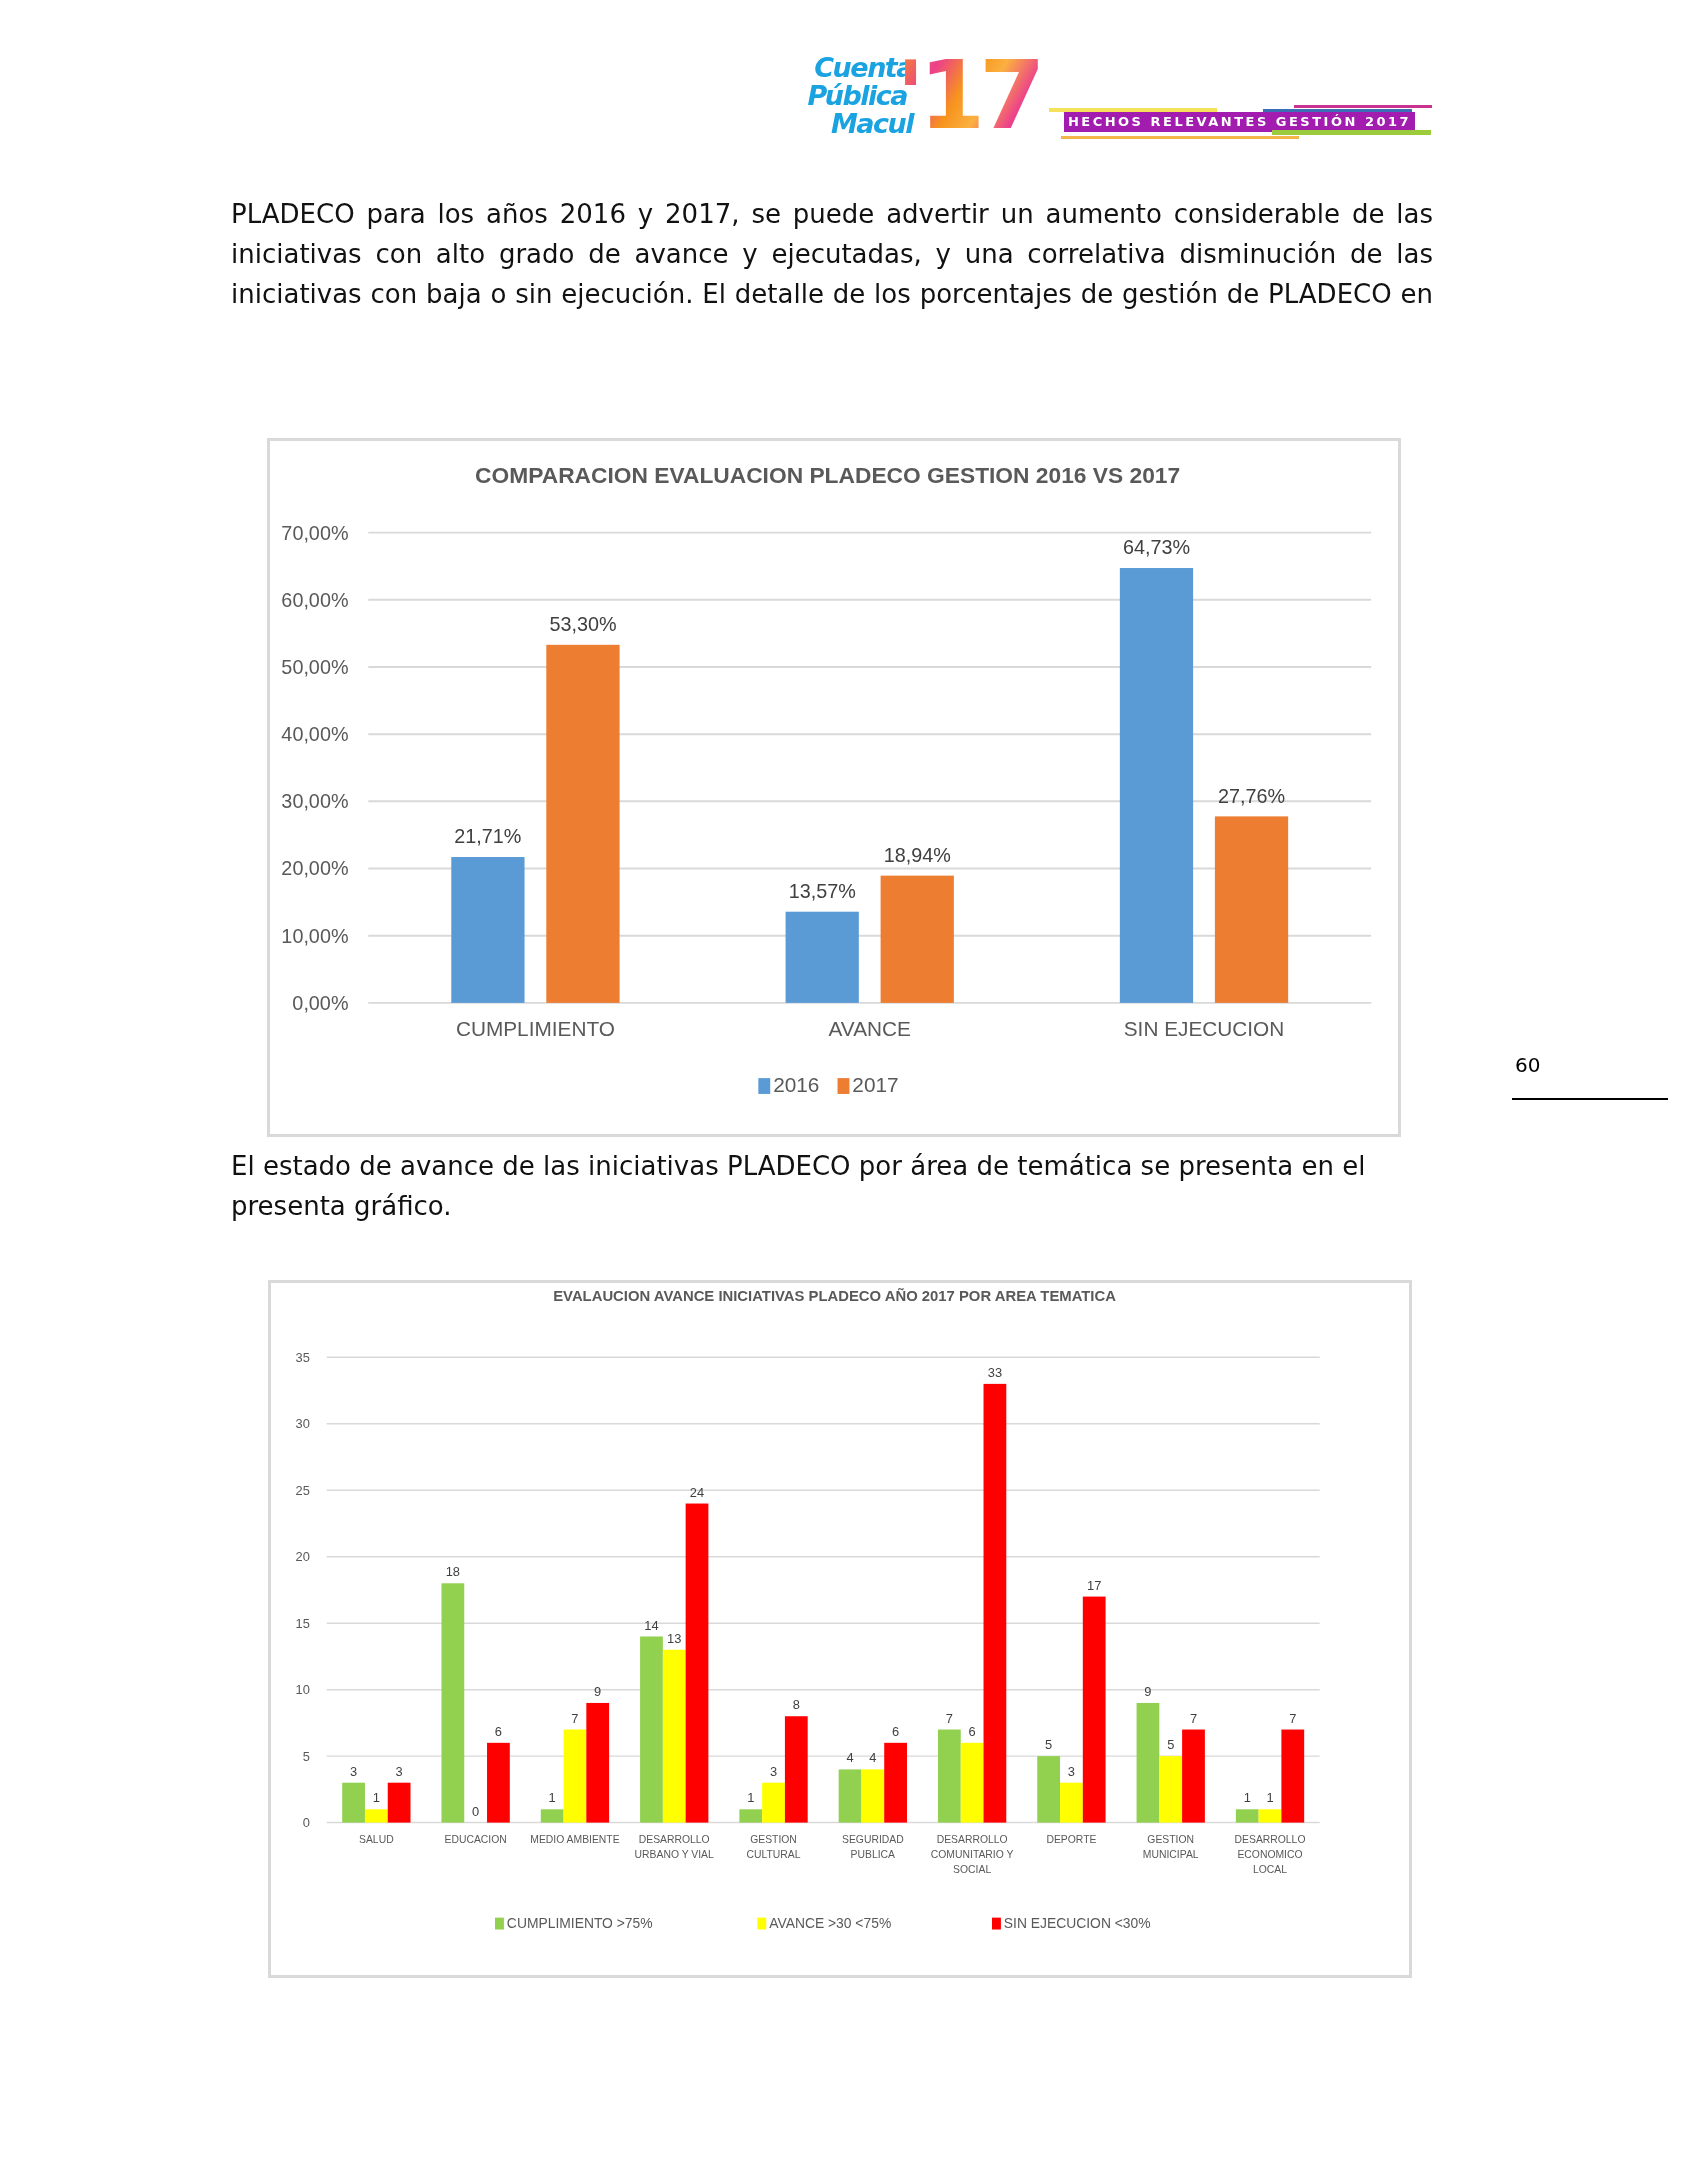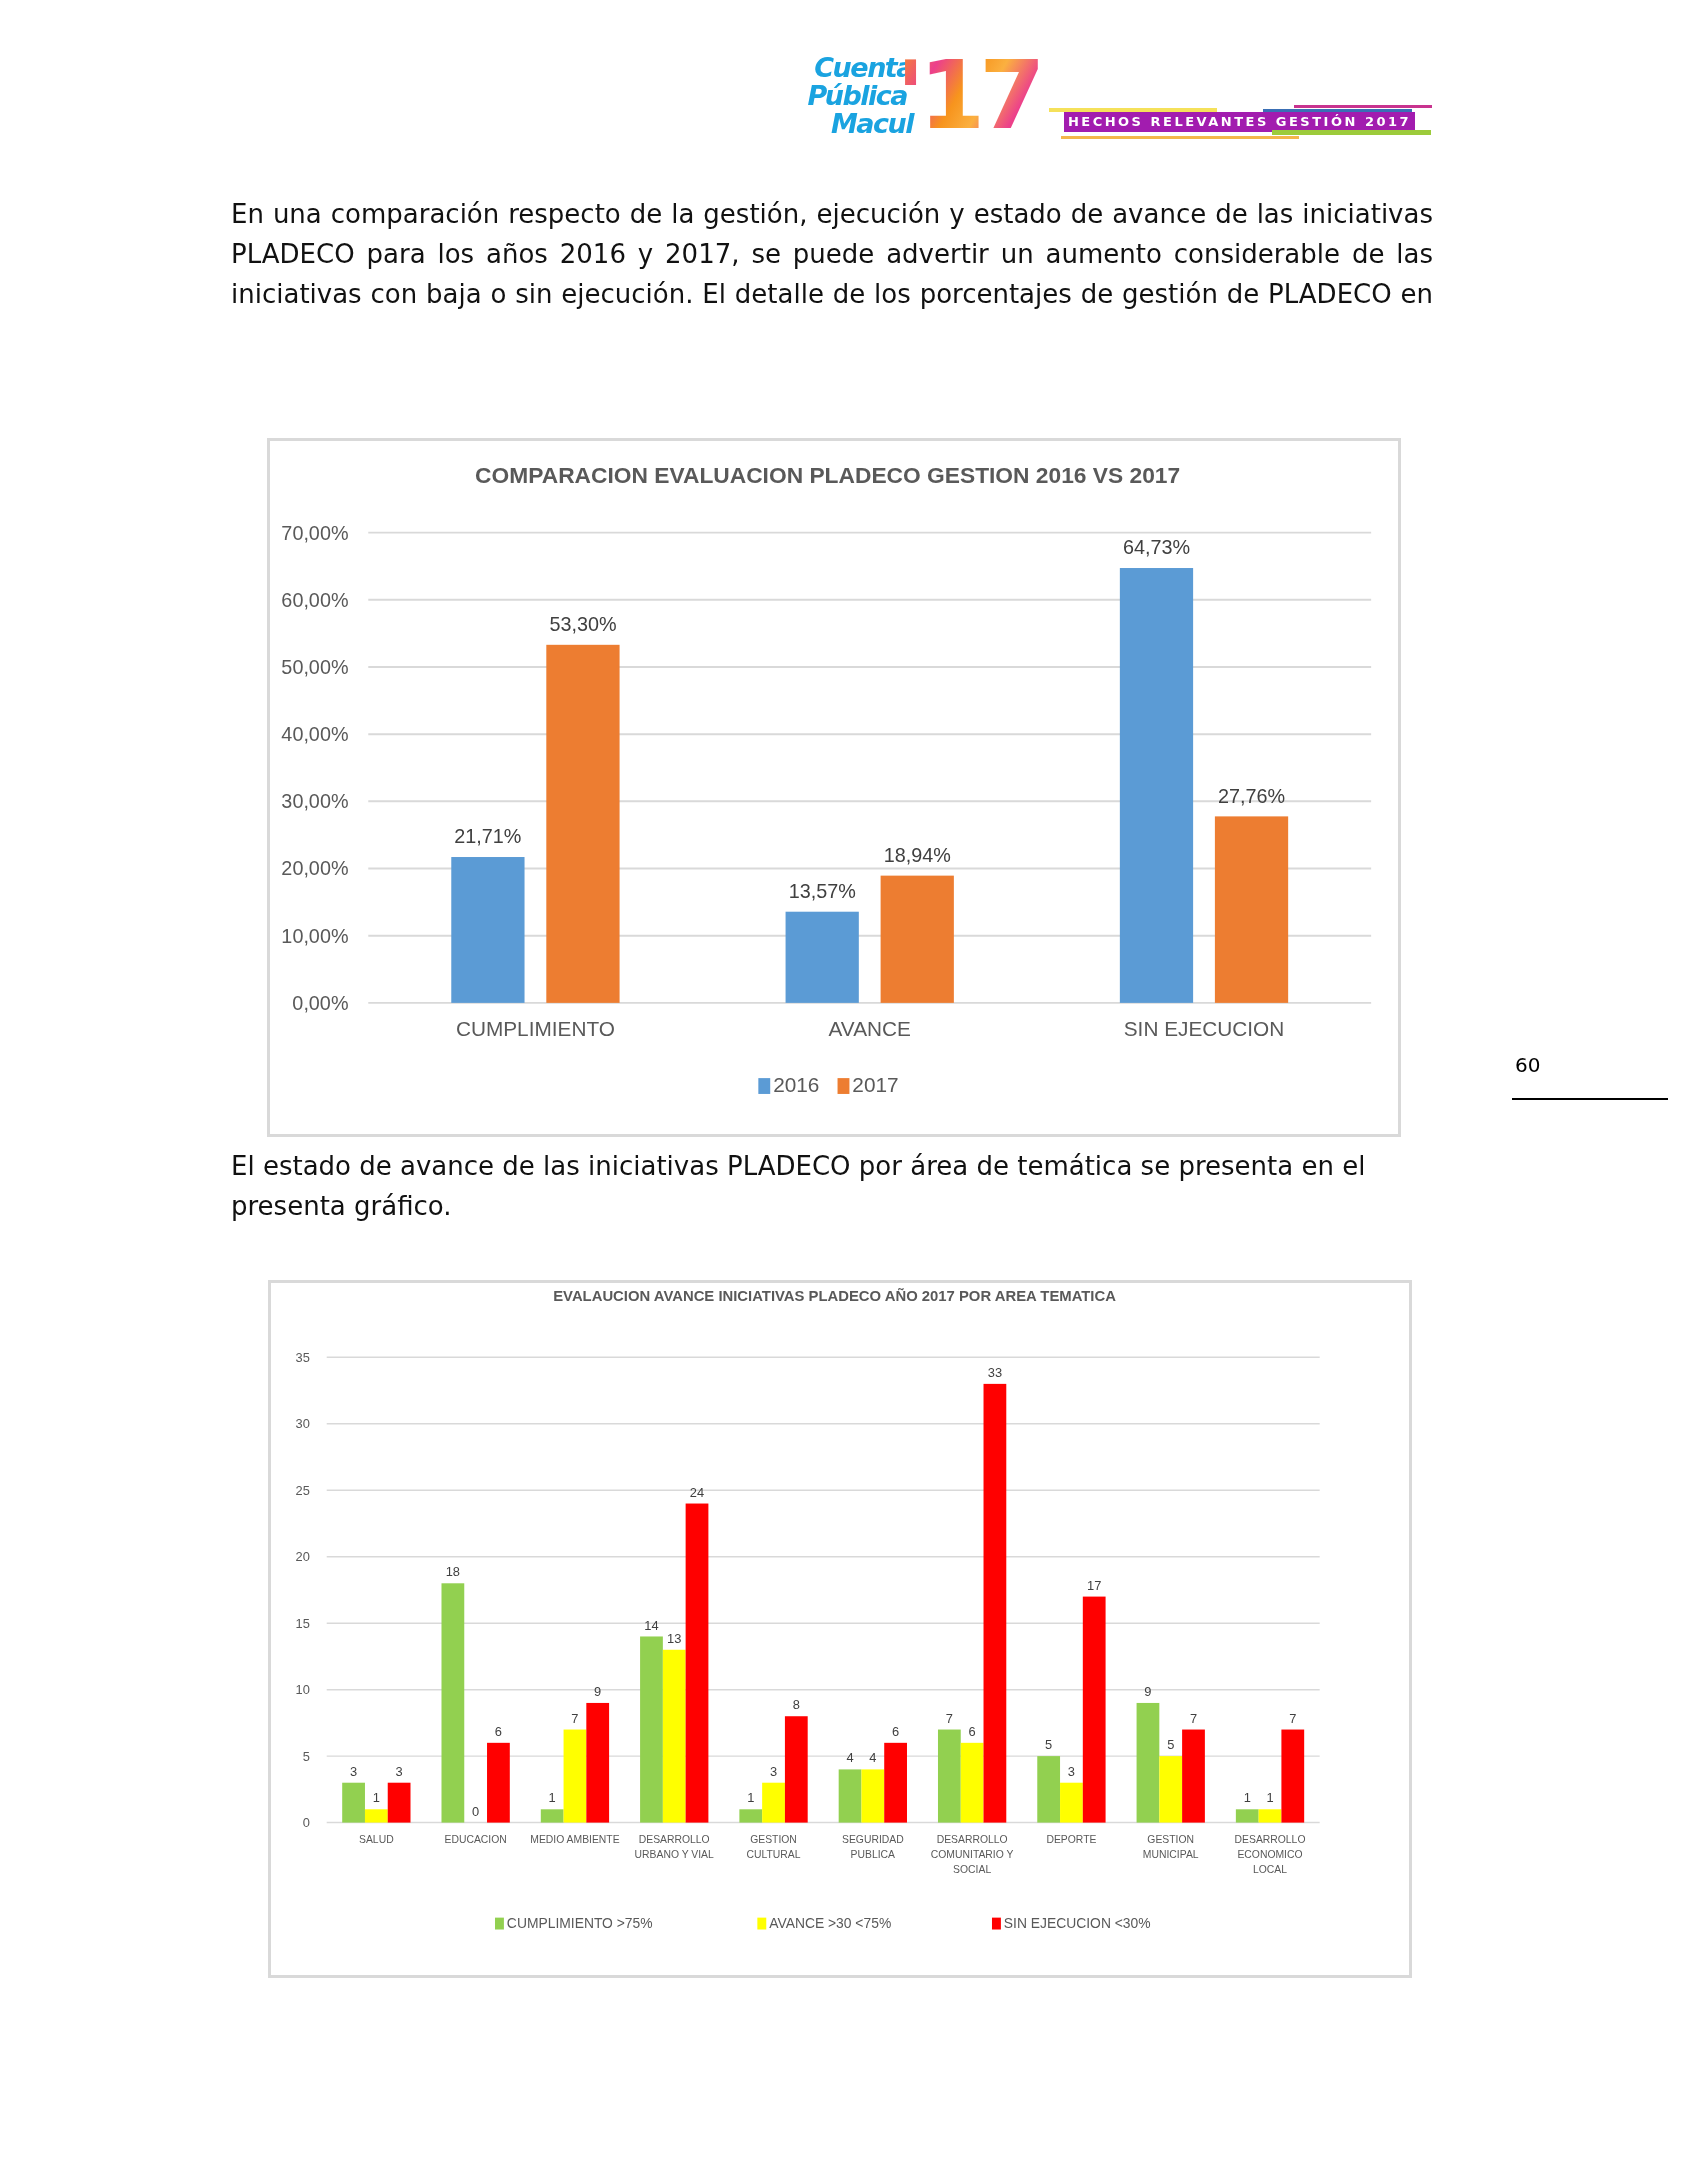--- a/index.html
+++ b/index.html
@@ -37,22 +37,22 @@
   <div class="logo-17">'17</div>
   <div class="banner-line" style="left:1049px;top:108px;width:168px;background:#f5e15a;"></div>
   <div class="banner-line" style="left:1294px;top:105px;width:138px;height:3px;background:#c8338f;"></div>
   <div class="banner-line" style="left:1263px;top:109px;width:149px;height:3px;background:#3a6fb5;"></div>
   <div class="banner-bar">HECHOS RELEVANTES GESTIÓN 2017</div>
   <div class="banner-line" style="left:1272px;top:130px;width:159px;height:5px;background:#9ccb3b;"></div>
   <div class="banner-line" style="left:1061px;top:136px;width:238px;height:3px;background:#f3b64b;"></div>
 </div>
 
 <div class="para" style="top:194px;">
-  <span class="line">En una comparación respecto de la gestión, ejecución y estado de avance de las iniciativas</span>
   <span class="line">PLADECO para los años 2016 y 2017, se puede advertir un aumento considerable de las</span>
+  <span class="line">iniciativas con alto grado de avance y ejecutadas, y una correlativa disminución de las</span>
   <span class="line">iniciativas con baja o sin ejecución. El detalle de los porcentajes de gestión de PLADECO en</span>
 </div>
 
 <div class="chart-frame" style="left:267px;top:438px;width:1134px;height:699px;"></div>
 <svg id="chart1" class="abs" style="left:0;top:0;" width="1683" height="2178" pointer-events="none" viewBox="0 0 1700 2200">
   <text id="c1-title" x="836" y="488" text-anchor="middle" font-size="23" font-weight="bold" fill="#595959">COMPARACION EVALUACION PLADECO GESTION 2016 VS 2017</text>
   <g id="c1-grid">
       <line x1="372" x2="1385" y1="1013" y2="1013" stroke="#d9d9d9" stroke-width="2"></line>
       <line x1="372" x2="1385" y1="945.1428571428571" y2="945.1428571428571" stroke="#d9d9d9" stroke-width="2"></line>
       <line x1="372" x2="1385" y1="877.2857142857143" y2="877.2857142857143" stroke="#d9d9d9" stroke-width="2"></line>

